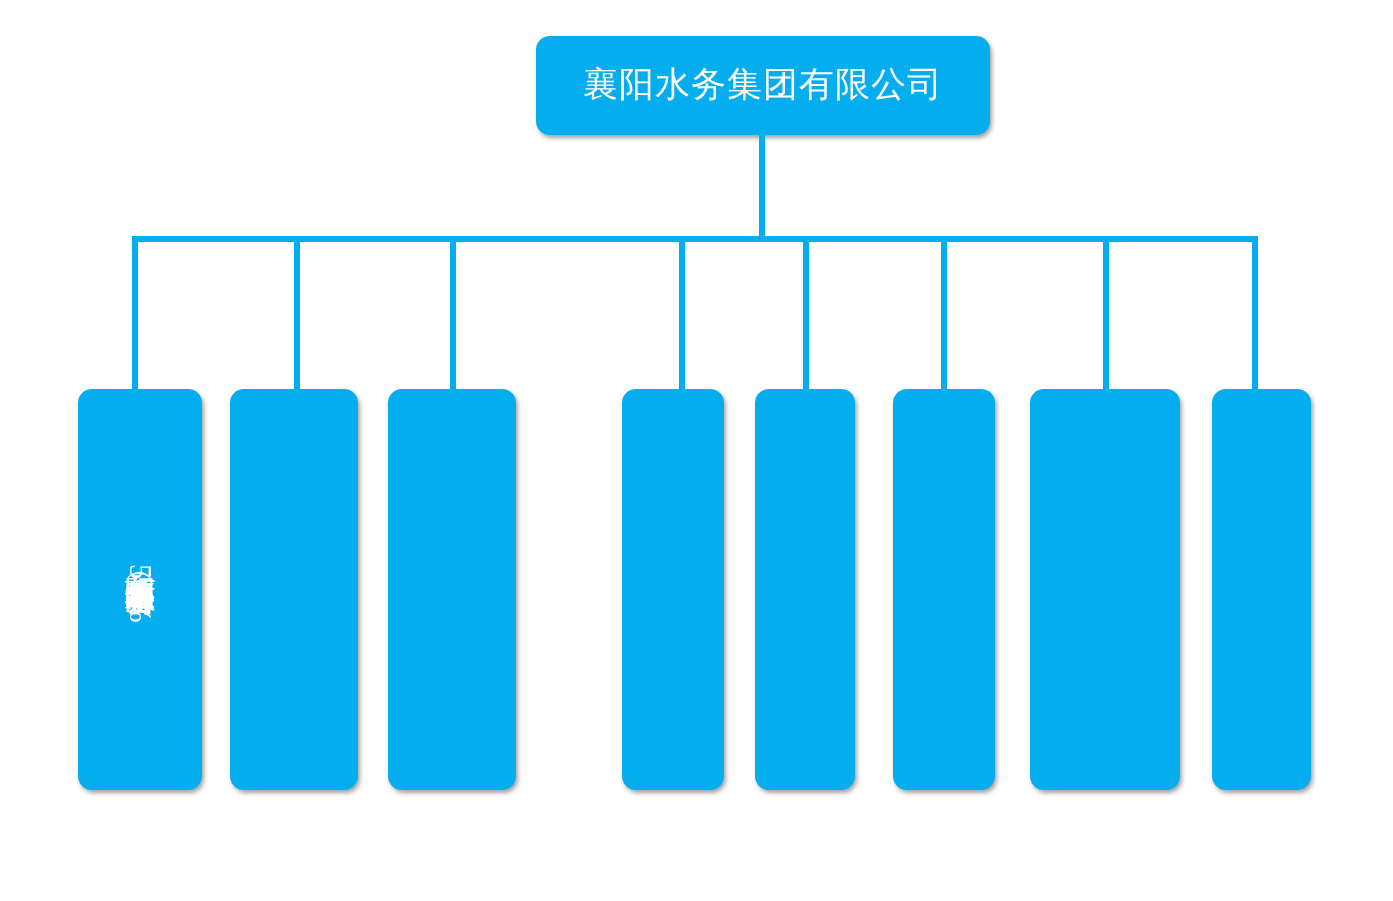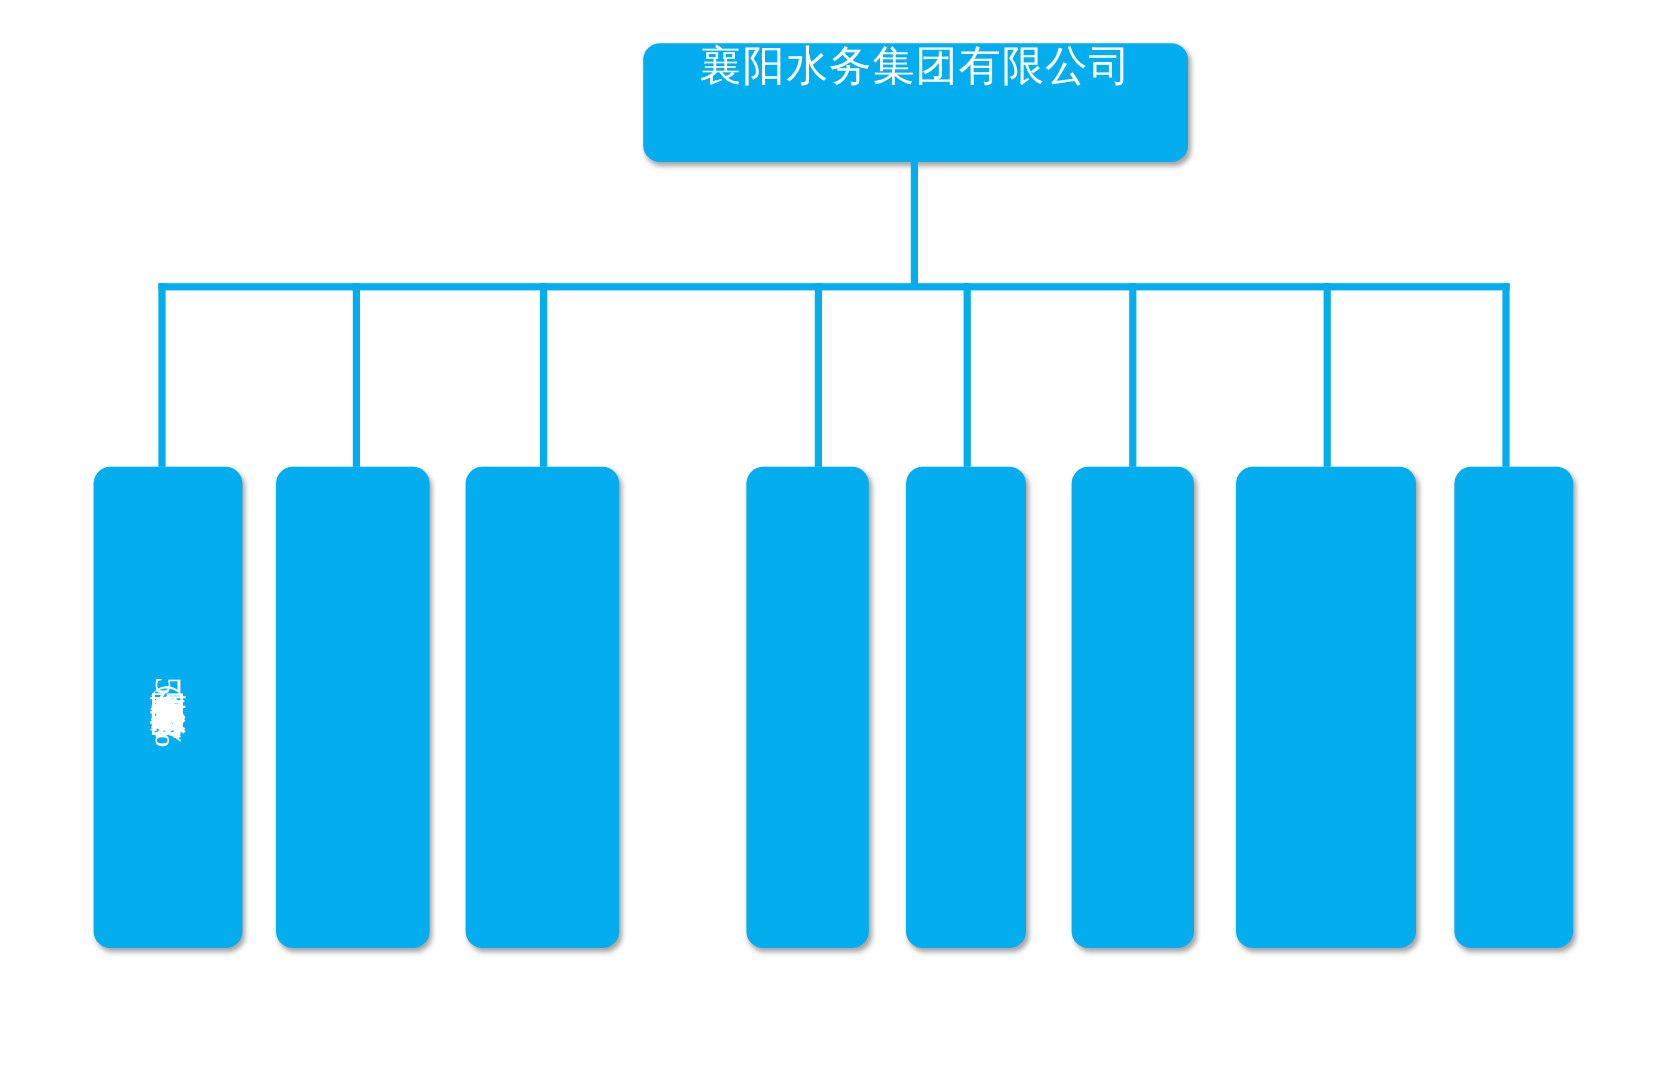--- a/index.html
+++ b/index.html
@@ -23,21 +23,21 @@
   .node {
     position: absolute;
     box-sizing: border-box;
     background: #04ADEE;
     border-radius: 14px;
     box-shadow: 2px 3px 4px rgba(90, 90, 90, 0.55);
     color: #ffffff;
   }
   .node.root {
     display: flex;
-    align-items: flex-start;
+    align-items: center;
     justify-content: center;
   }
   .node.leaf {
     display: flex;
     align-items: center;
     justify-content: center;
     padding: 10px 6px;
   }
 
   

